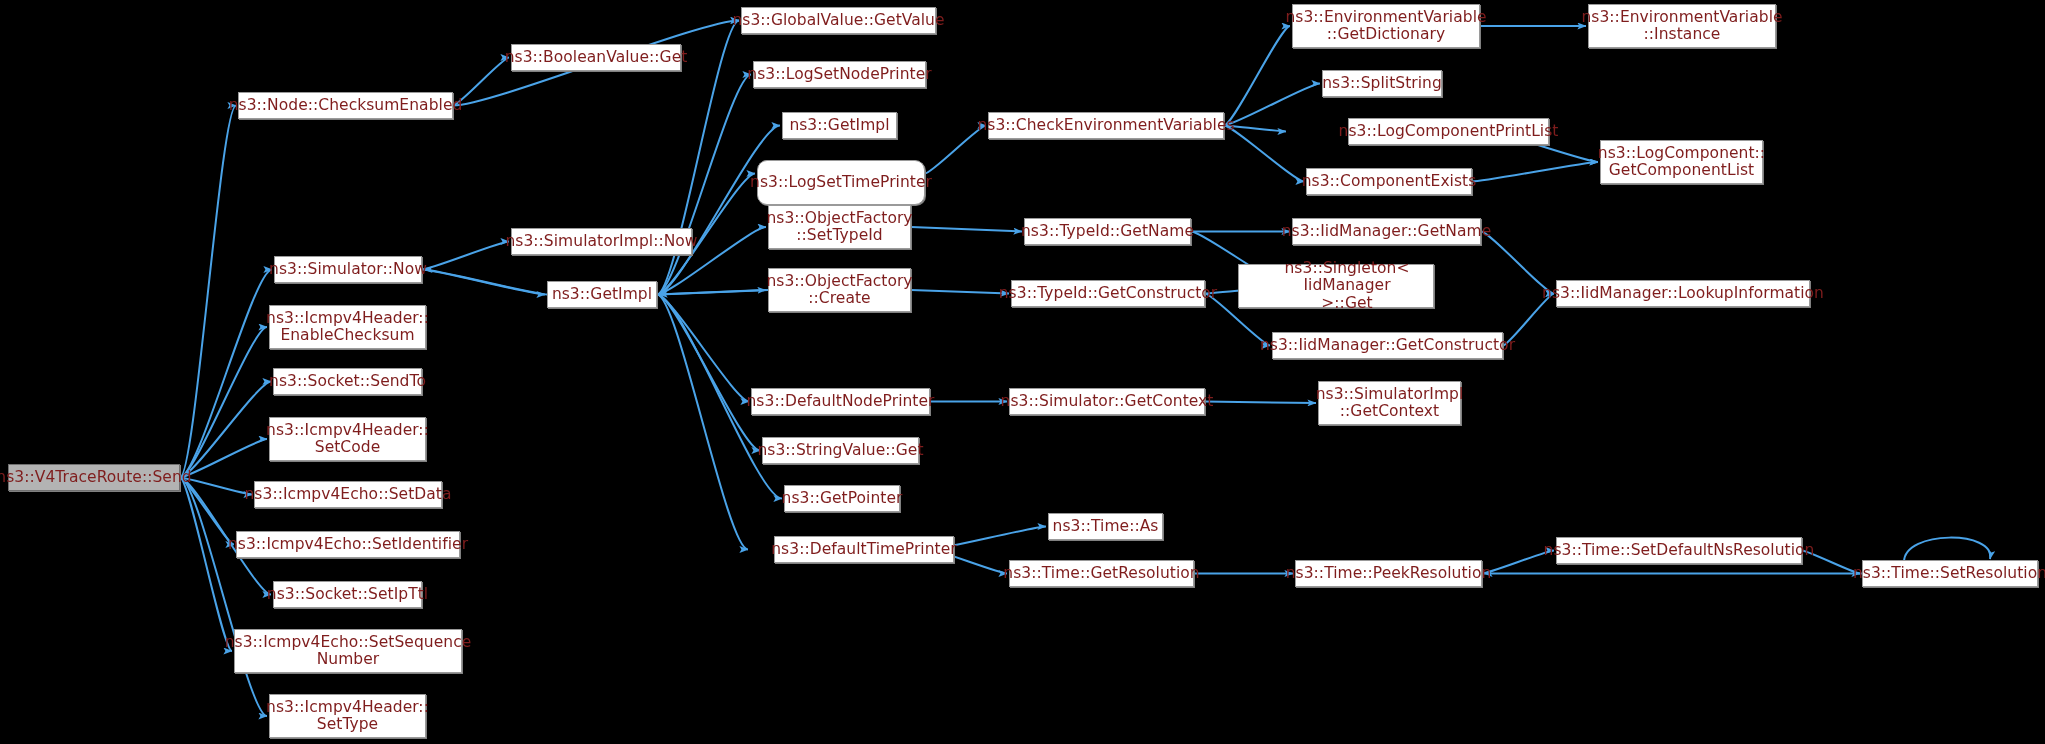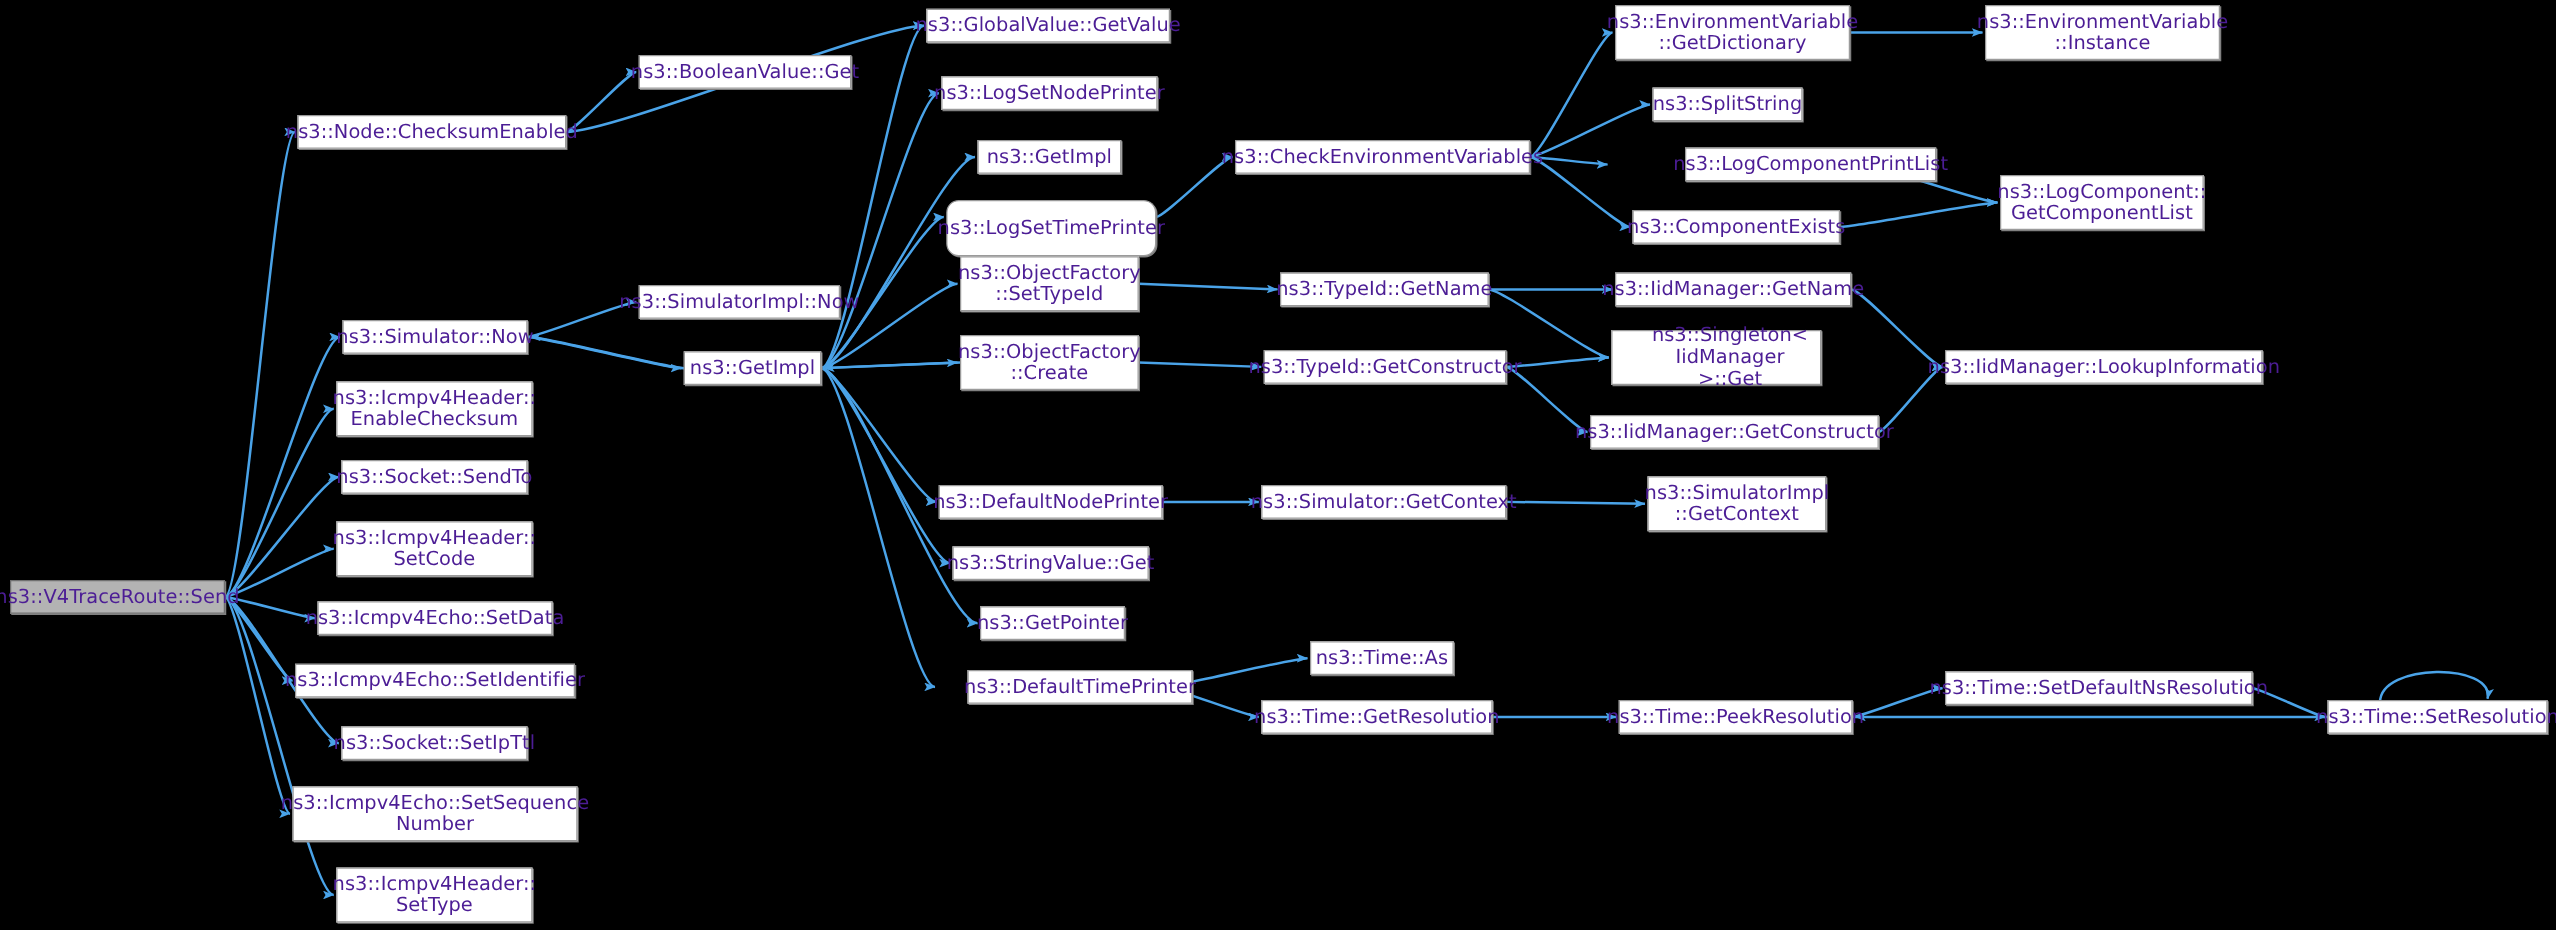--- a/index.html
+++ b/index.html
@@ -1,21 +1,21 @@
 <!DOCTYPE html>
 <html><head>
 <meta charset="utf-8">
 <style>
   html,body{margin:0;padding:0;background:#000;}
   #canvas{position:relative;width:2045px;height:744px;background:#000;overflow:hidden;
     font-family:"DejaVu Sans","Liberation Sans",sans-serif;}
   #edges{position:absolute;left:0;top:0;width:2045px;height:744px;}
   .node{position:absolute;box-sizing:border-box;background:#fff;border:1px solid #9a9a9a;
     box-shadow:1px 1px 0 0 #808080;display:flex;align-items:center;justify-content:center;
-    text-align:center;color:#4c1d95;font-size:15.5px;line-height:1.12;letter-spacing:0.05px;
+    text-align:center;color:#7f1d1d;font-size:15.5px;line-height:1.12;letter-spacing:0.05px;
     padding:0 6px;white-space:pre-line;}
   .node.root{background:#b3b3b3;border-color:#707070;}
 </style>
 </head>
 <body>
 
 <div id="canvas">
   <svg id="edges" viewBox="0 0 2045 744" xmlns="http://www.w3.org/2000/svg">
     <defs>
       <marker id="ah" markerWidth="9" markerHeight="7" refX="8.6" refY="3.5" orient="auto" markerUnits="userSpaceOnUse">
@@ -86,21 +86,21 @@
       <div class="node" style="left: 269px; top: 417px; width: 157px; height: 44px;">ns3::Icmpv4Header::
 SetCode</div>
       <div class="node" style="left: 254px; top: 481px; width: 188px; height: 27px;">ns3::Icmpv4Echo::SetData</div>
       <div class="node" style="left: 236px; top: 531px; width: 224px; height: 27px;">ns3::Icmpv4Echo::SetIdentifier</div>
       <div class="node" style="left: 273px; top: 581px; width: 149px; height: 27px;">ns3::Socket::SetIpTtl</div>
       <div class="node" style="left: 234px; top: 629px; width: 228px; height: 44px;">ns3::Icmpv4Echo::SetSequence
 Number</div>
       <div class="node" style="left: 269px; top: 694px; width: 157px; height: 44px;">ns3::Icmpv4Header::
 SetType</div>
       <div class="node" style="left: 511px; top: 44px; width: 170px; height: 27px;">ns3::BooleanValue::Get</div>
-      <div class="node" style="left: 511px; top: 228px; width: 161px; height: 27px; text-align: center;">ns3::SimulatorImpl::Now</div>
+      <div class="node" style="left: 511px; top: 228px; width: 181px; height: 27px; text-align: center;">ns3::SimulatorImpl::Now</div>
       <div class="node" style="left: 547px; top: 281px; width: 110px; height: 27px;">ns3::GetImpl</div>
       <div class="node" style="left: 741px; top: 7px; width: 195px; height: 27px;">ns3::GlobalValue::GetValue</div>
       <div class="node" style="left: 753px; top: 61px; width: 173px; height: 27px;">ns3::LogSetNodePrinter</div>
       <div class="node" style="left: 782px; top: 112px; width: 115px; height: 27px;">ns3::GetImpl</div>
       <div class="node" style="left: 757px; top: 160px; width: 168px; height: 45px; border-radius: 10px;">ns3::LogSetTimePrinter</div>
       <div class="node" style="left: 768px; top: 205px; width: 143px; height: 44px;">ns3::ObjectFactory
 ::SetTypeId</div>
       <div class="node" style="left: 768px; top: 268px; width: 143px; height: 44px;">ns3::ObjectFactory
 ::Create</div>
       <div class="node" style="left: 751px; top: 388px; width: 179px; height: 27px;">ns3::DefaultNodePrinter</div>
@@ -112,21 +112,21 @@
       <div class="node" style="left: 1011px; top: 280px; width: 194px; height: 27px;">ns3::TypeId::GetConstructor</div>
       <div class="node" style="left: 1009px; top: 388px; width: 196px; height: 27px;">ns3::Simulator::GetContext</div>
       <div class="node" style="left: 1048px; top: 513px; width: 115px; height: 27px;">ns3::Time::As</div>
       <div class="node" style="left: 1009px; top: 560px; width: 185px; height: 27px;">ns3::Time::GetResolution</div>
       <div class="node" style="left: 1292px; top: 4px; width: 188px; height: 44px;">ns3::EnvironmentVariable
 ::GetDictionary</div>
       <div class="node" style="left: 1322px; top: 70px; width: 120px; height: 27px;">ns3::SplitString</div>
       <div class="node" style="left: 1348px; top: 118px; width: 201px; height: 27px;">ns3::LogComponentPrintList</div>
       <div class="node" style="left: 1306px; top: 168px; width: 166px; height: 27px;">ns3::ComponentExists</div>
       <div class="node" style="left: 1292px; top: 218px; width: 189px; height: 27px;">ns3::IidManager::GetName</div>
-      <div class="node" style="left: 1289px; top: 264px; width: 168px; height: 44px; padding-left: 28px;">ns3::Singleton&lt; IidManager
+      <div class="node" style="left: 1238px; top: 264px; width: 196px; height: 44px; padding-left: 28px;">ns3::Singleton&lt; IidManager
 &gt;::Get</div>
       <div class="node" style="left: 1272px; top: 332px; width: 231px; height: 27px;">ns3::IidManager::GetConstructor</div>
       <div class="node" style="left: 1318px; top: 381px; width: 143px; height: 44px;">ns3::SimulatorImpl
 ::GetContext</div>
       <div class="node" style="left: 1295px; top: 560px; width: 187px; height: 27px;">ns3::Time::PeekResolution</div>
       <div class="node" style="left: 1588px; top: 4px; width: 188px; height: 44px;">ns3::EnvironmentVariable
 ::Instance</div>
       <div class="node" style="left: 1600px; top: 140px; width: 163px; height: 44px;">ns3::LogComponent::
 GetComponentList</div>
       <div class="node" style="left: 1556px; top: 280px; width: 254px; height: 27px;">ns3::IidManager::LookupInformation</div>

